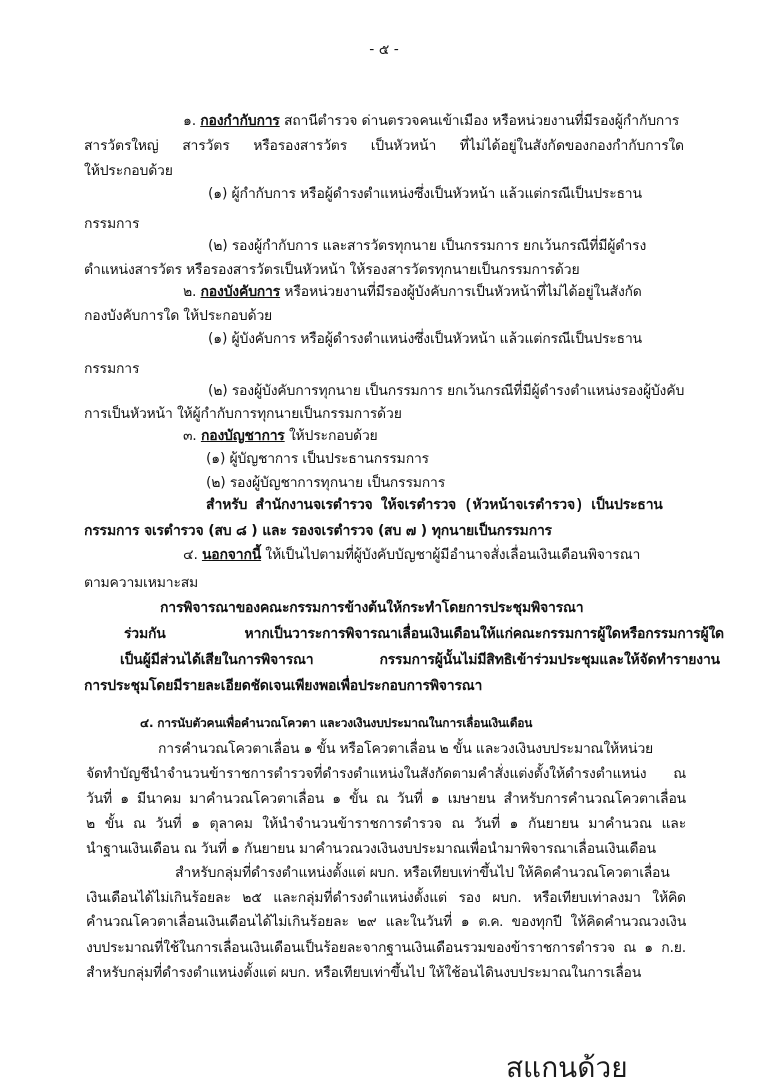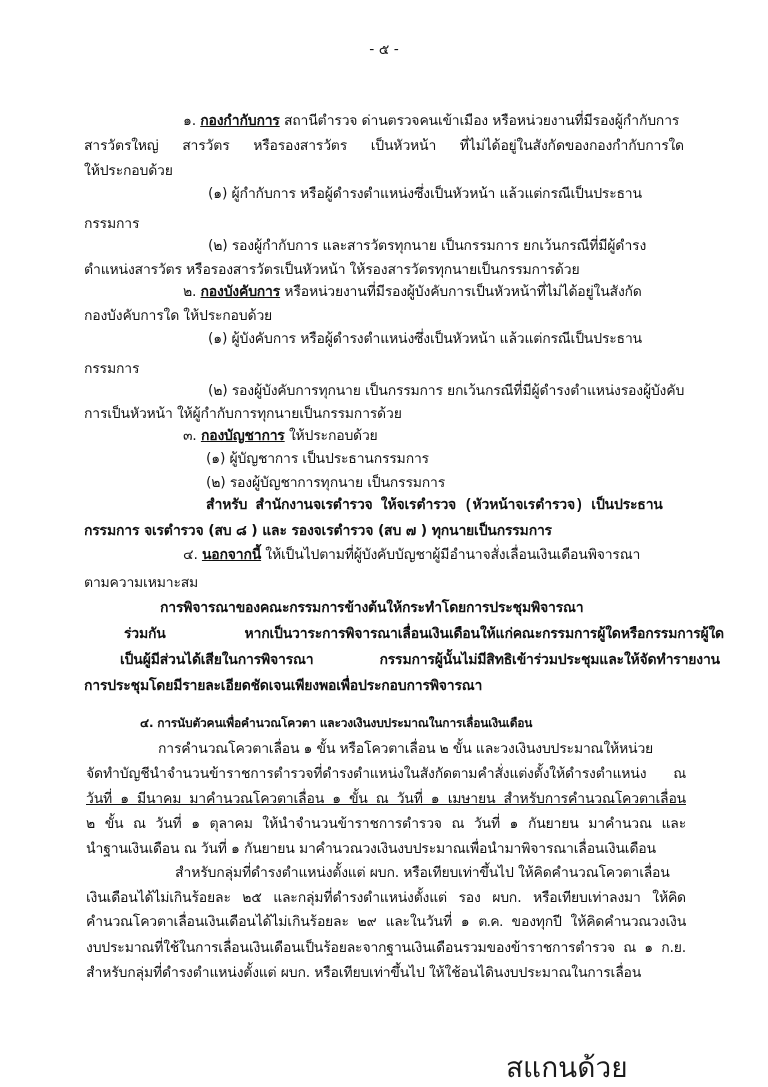--- a/index.html
+++ b/index.html
@@ -56,21 +56,21 @@
 <div class="ln" style="top:572px;left:84px;">ตามความเหมาะสม</div>
 
 <div class="ln b" style="top:597px;left:160px;">การพิจารณาของคณะกรรมการข้างต้นให้กระทำโดยการประชุมพิจารณา</div>
 <div class="ln b justify" style="top:623px;left:84px;margin-left:40px;">ร่วมกัน หากเป็นวาระการพิจารณาเลื่อนเงินเดือนให้แก่คณะกรรมการผู้ใดหรือกรรมการผู้ใด</div>
 <div class="ln b justify" style="top:649px;left:84px;margin-left:36px;">เป็นผู้มีส่วนได้เสียในการพิจารณา กรรมการผู้นั้นไม่มีสิทธิเข้าร่วมประชุมและให้จัดทำรายงาน</div>
 <div class="ln b" style="top:675px;left:84px;">การประชุมโดยมีรายละเอียดชัดเจนเพียงพอเพื่อประกอบการพิจารณา</div>
 
 <div class="ln b" style="top:713px;left:140px;font-size:12px;">๔.  การนับตัวคนเพื่อคำนวณโควตา และวงเงินงบประมาณในการเลื่อนเงินเดือน</div>
 <div class="ln" style="top:738px;left:158px;">การคำนวณโควตาเลื่อน ๑ ขั้น หรือโควตาเลื่อน ๒ ขั้น และวงเงินงบประมาณให้หน่วย</div>
 <div class="ln justify" style="top:763px;left:86px;">จัดทำบัญชีนำจำนวนข้าราชการตำรวจที่ดำรงตำแหน่งในสังกัดตามคำสั่งแต่งตั้งให้ดำรงตำแหน่ง ณ</div>
-<div class="ln justify" style="top:788px;left:86px;text-decoration:underline;">วันที่ ๑ มีนาคม มาคำนวณโควตาเลื่อน ๑ ขั้น ณ วันที่ ๑ เมษายน สำหรับการคำนวณโควตาเลื่อน</div>
+<div class="ln justify" style="top:788px;left:86px;">วันที่ ๑ มีนาคม มาคำนวณโควตาเลื่อน ๑ ขั้น ณ วันที่ ๑ เมษายน สำหรับการคำนวณโควตาเลื่อน</div>
 <div class="ln justify" style="top:813px;left:86px;">๒ ขั้น ณ วันที่ ๑ ตุลาคม ให้นำจำนวนข้าราชการตำรวจ ณ วันที่ ๑ กันยายน มาคำนวณ และ</div>
 <div class="ln" style="top:838px;left:86px;">นำฐานเงินเดือน ณ วันที่ ๑ กันยายน มาคำนวณวงเงินงบประมาณเพื่อนำมาพิจารณาเลื่อนเงินเดือน</div>
 
 <div class="ln" style="top:862px;left:175px;">สำหรับกลุ่มที่ดำรงตำแหน่งตั้งแต่ ผบก. หรือเทียบเท่าขึ้นไป ให้คิดคำนวณโควตาเลื่อน</div>
 <div class="ln justify" style="top:887px;left:86px;">เงินเดือนได้ไม่เกินร้อยละ ๒๕ และกลุ่มที่ดำรงตำแหน่งตั้งแต่ รอง ผบก. หรือเทียบเท่าลงมา ให้คิด</div>
 <div class="ln justify" style="top:912px;left:86px;font-family:Liberation Serif, serif;">คำนวณโควตาเลื่อนเงินเดือนได้ไม่เกินร้อยละ ๒๙ และในวันที่ ๑ ต.ค. ของทุกปี ให้คิดคำนวณวงเงิน</div>
 <div class="ln justify" style="top:937px;left:86px;">งบประมาณที่ใช้ในการเลื่อนเงินเดือนเป็นร้อยละจากฐานเงินเดือนรวมของข้าราชการตำรวจ ณ ๑ ก.ย.</div>
 <div class="ln" style="top:962px;left:86px;">สำหรับกลุ่มที่ดำรงตำแหน่งตั้งแต่ ผบก. หรือเทียบเท่าขึ้นไป ให้ใช้อนไดินงบประมาณในการเลื่อน</div>
 
 <div class="watermark">สแกนด้วย CamScanner</div>

